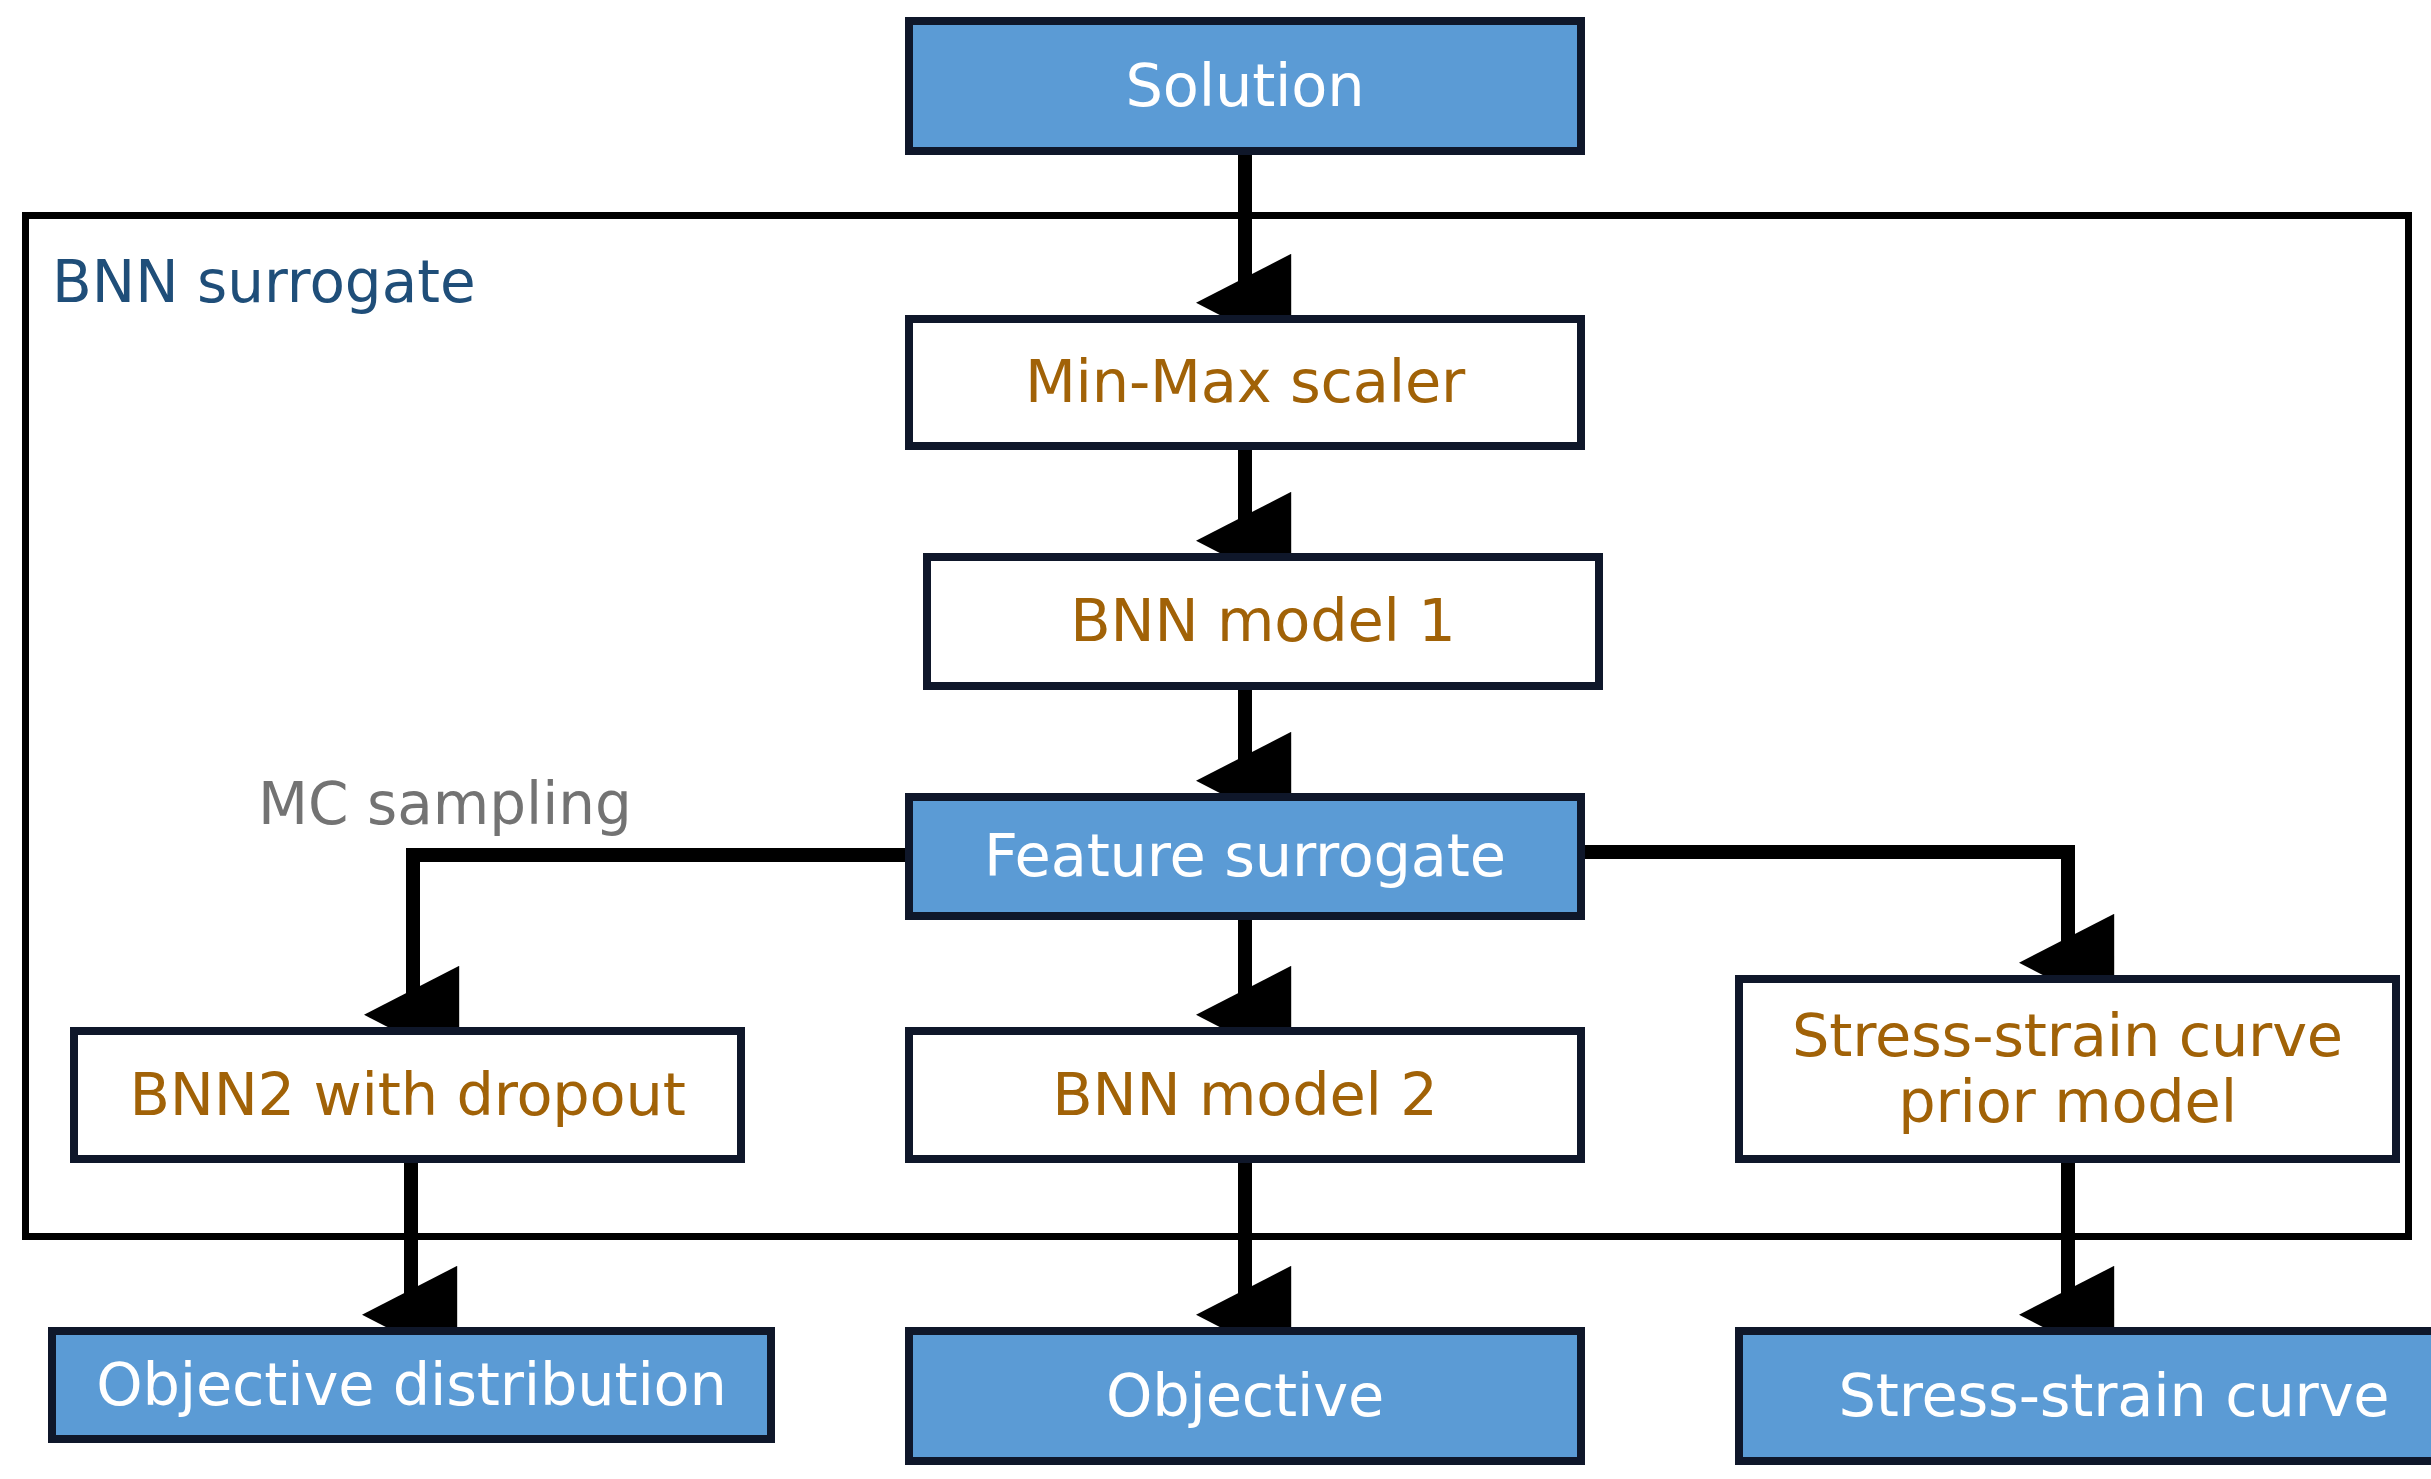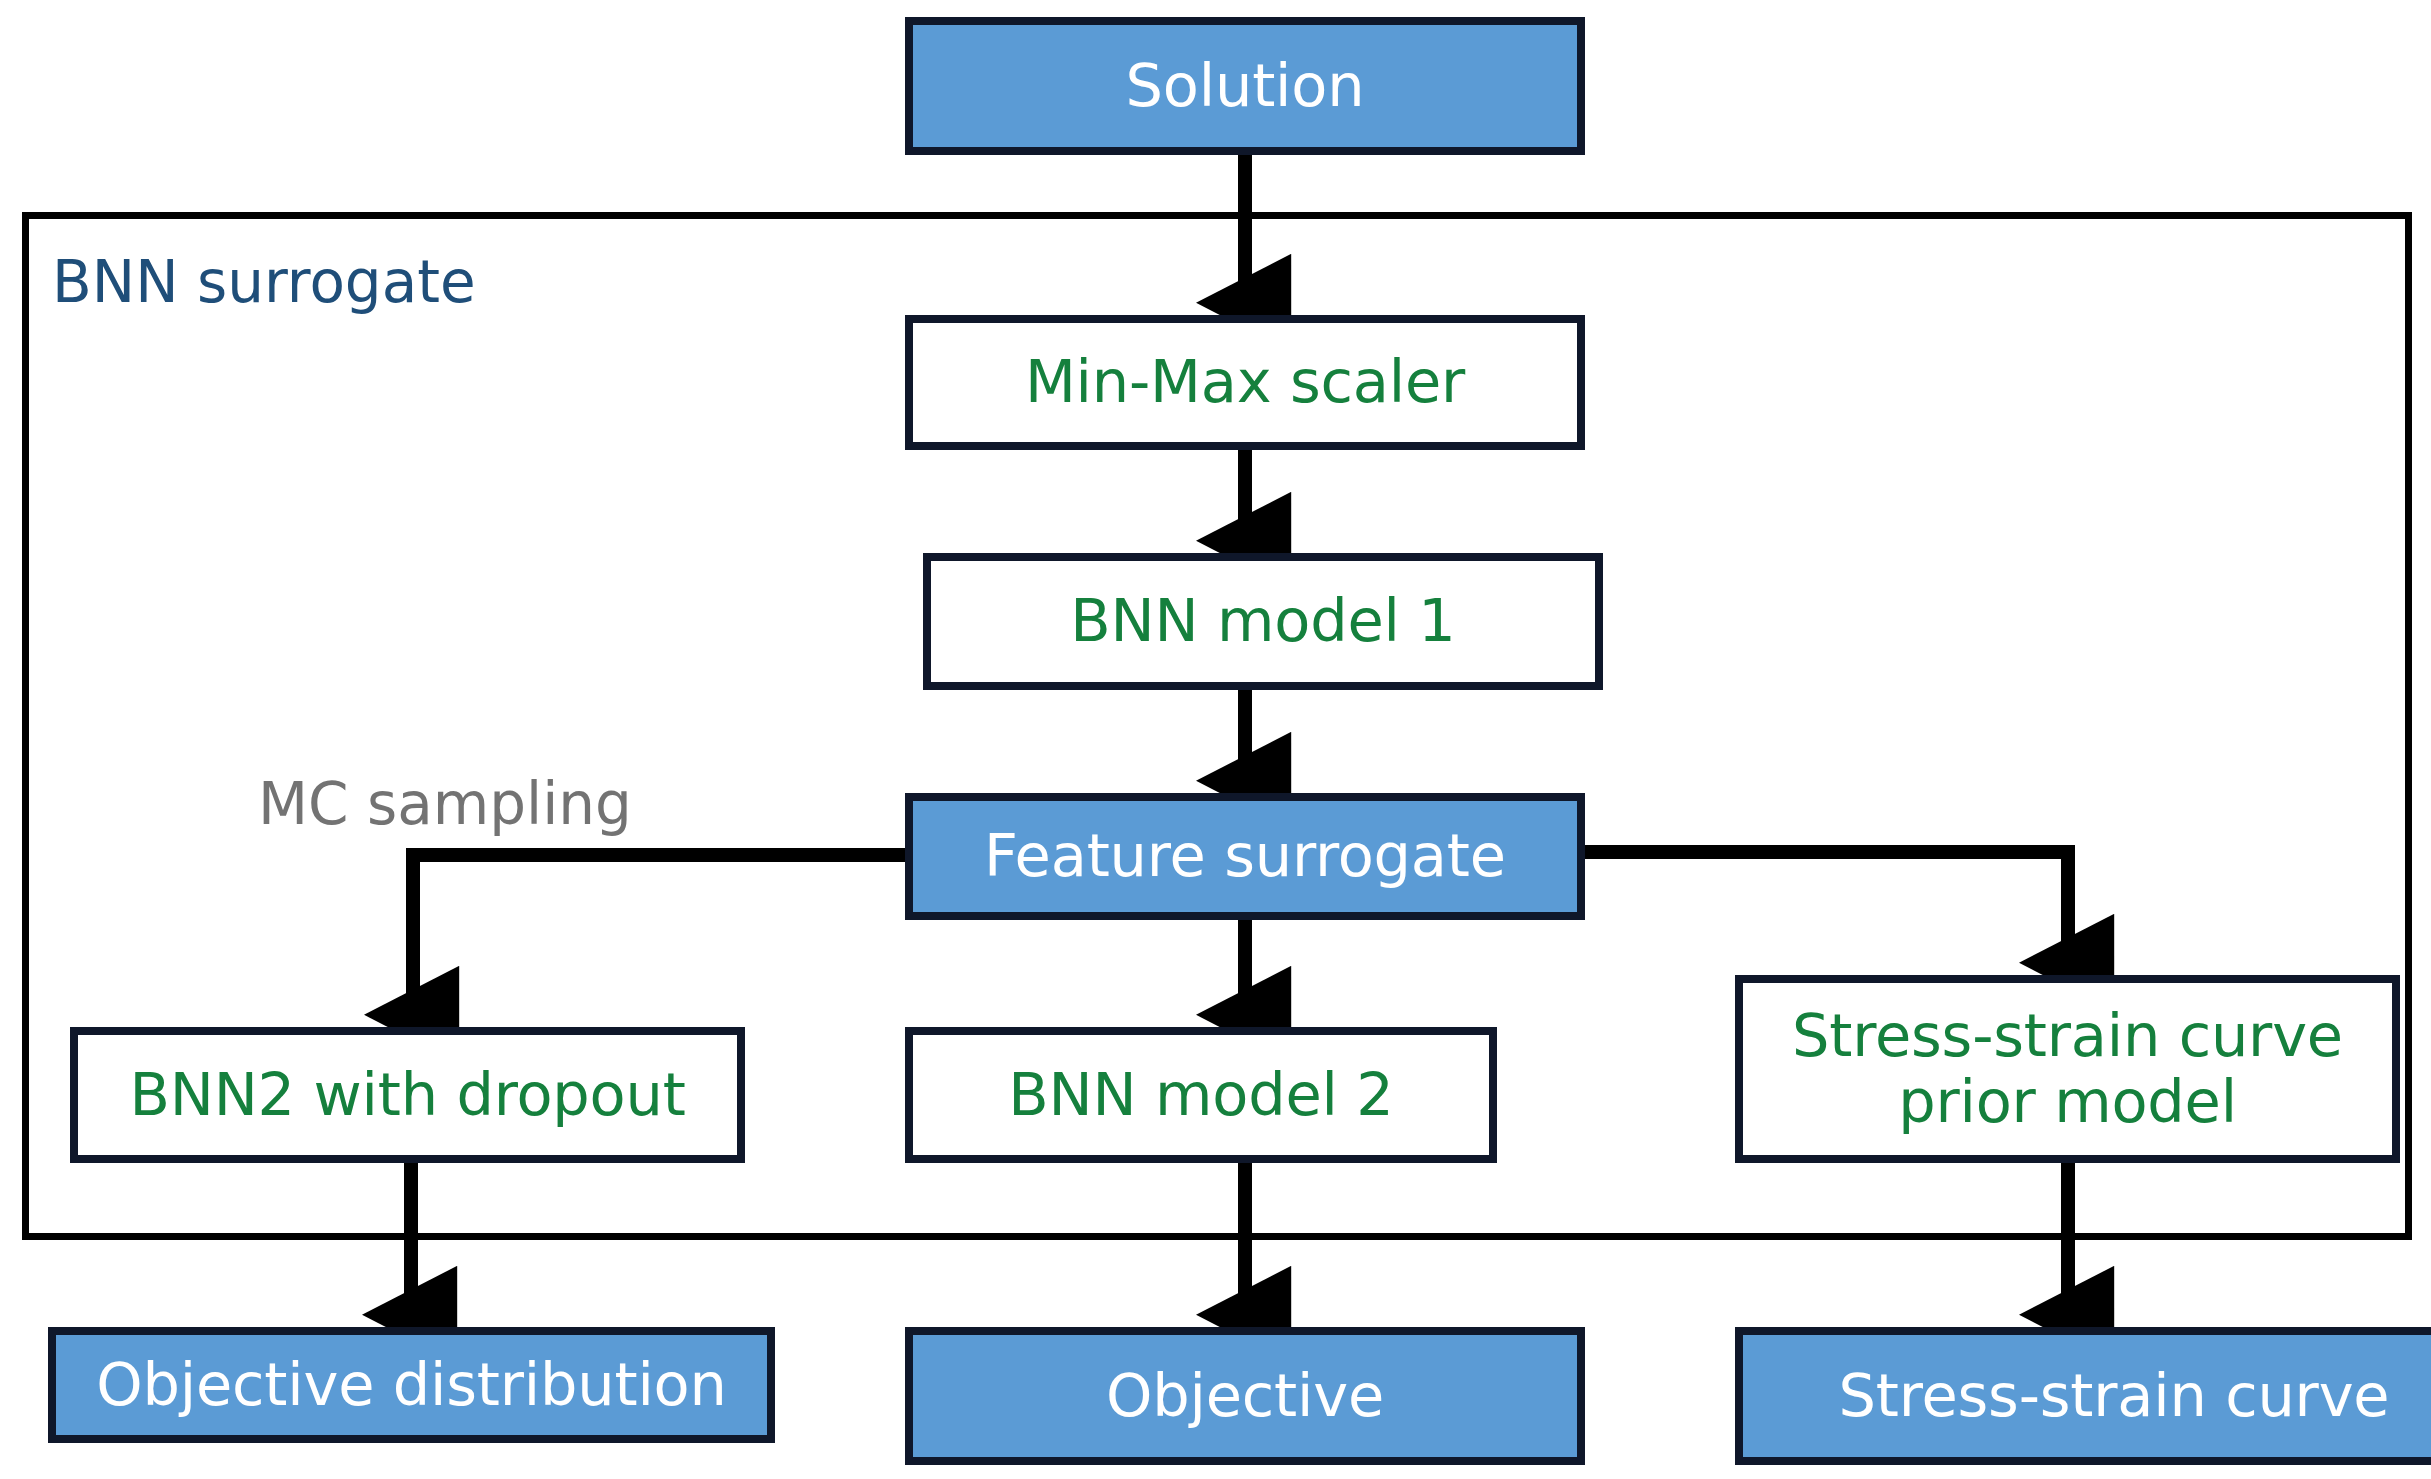--- a/index.html
+++ b/index.html
@@ -36,21 +36,21 @@
     text-align: center;
     line-height: 1.12;
     z-index: 5;
   }
   .node.filled {
     background: #5B9BD5;
     color: #ffffff;
   }
   .node.plain {
     background: #ffffff;
-    color: #15803d;
+    color: #a16207;
   }
   .node .label {
     display: block;
     width: 100%;
     padding: 0 10px;
     font-size: 59px;
     font-weight: 400;
     letter-spacing: -0.2px;
   }
 
@@ -83,21 +83,21 @@
     z-index: 6;
     white-space: nowrap;
   }
 
   
   #n-solution        { left: 905px;  top: 17px;   width: 680px; height: 138px; }
   #n-minmax          { left: 905px;  top: 315px;  width: 680px; height: 135px; }
   #n-bnn1            { left: 905px;  top: 553px;  width: 680px; height: 137px; margin-left: 18px; }
   #n-features        { left: 905px;  top: 793px;  width: 680px; height: 127px; }
   #n-bnn2drop        { left: 70px;   top: 1027px; width: 675px; height: 136px; }
-  #n-bnn2            { left: 905px;  top: 1027px; width: 592px; height: 136px; }
+  #n-bnn2            { left: 905px;  top: 1027px; width: 680px; height: 136px; }
   #n-prior           { left: 1735px; top: 975px;  width: 665px; height: 188px; }
   #n-objdist         { left: 48px;   top: 1327px; width: 727px; height: 116px; }
   #n-objective       { left: 905px;  top: 1327px; width: 680px; height: 138px; }
   #n-sscurve         { left: 1735px; top: 1327px; width: 758px; height: 138px; }
 </style>
 </head>
 <body>
 
 <div id="canvas">
 

